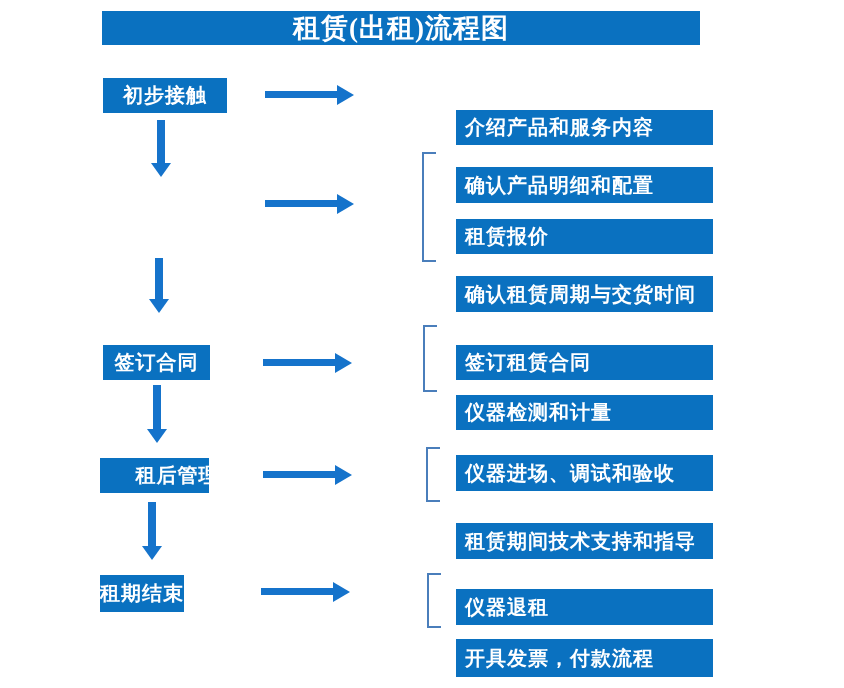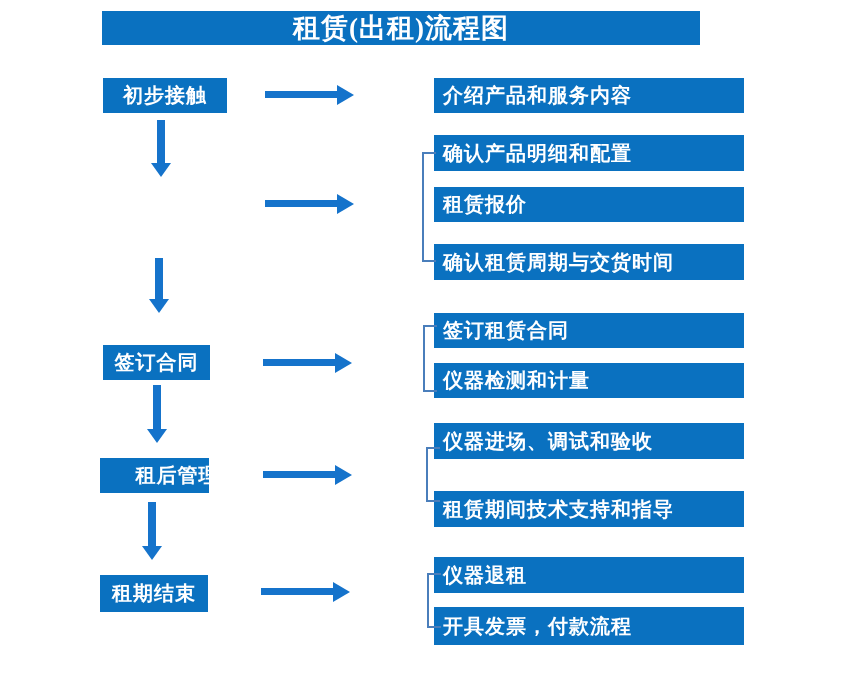--- a/index.html
+++ b/index.html
@@ -11,21 +11,21 @@
     position:absolute; left:102px; top:11px; width:598px; height:34px;
     background:#0a71c0; color:#ffffff; font-weight:bold; font-size:27px;
     display:flex; align-items:center; justify-content:center; letter-spacing:1px;
   }
   .box {
     position:absolute; background:#0a71c0; color:#ffffff; font-weight:bold;
     font-size:20px; display:flex; align-items:center; letter-spacing:1px;
     box-sizing:border-box; white-space:nowrap;
   }
   .step { justify-content:center; }
-  .detail { left:434px; width:310px; padding-left:9px; }
+  .detail { left:456px; width:257px; padding-left:9px;margin-top:32px; }
   .h-arrow { position:absolute; width:89px; height:20px; }
   .h-shaft { position:absolute; left:0; top:6px; width:74px; height:7px; background:#1573cb; }
   .h-head  { position:absolute; left:72px; top:0; width:0; height:0;
              border-top:10px solid transparent; border-bottom:10px solid transparent;
              border-left:17px solid #1573cb; }
   .v-arrow { position:absolute; width:20px; }
   .v-shaft { position:absolute; left:6px; top:0; width:8px; height:calc(100% - 14px); background:#1573cb; }
   .v-head  { position:absolute; left:0; bottom:0; width:0; height:0;
              border-left:10px solid transparent; border-right:10px solid transparent;
              border-top:14px solid #1573cb; }
@@ -37,21 +37,21 @@
 </head>
 <body>
 
 <div class="canvas">
 
   <div class="title-bar">租赁(出租)流程图</div>
 
   <div class="box step" style="left:103px; top:78px;  width:124px; height:35px;">初步接触</div>
   <div class="box step" style="left:103px; top:345px; width:107px; height:35px;">签订合同</div>
   <div class="box step" style="left:100px; top:458px; width:109px; height:35px;padding-left:46px;">租后管理</div>
-  <div class="box step" style="left:100px; top:575px; width:108px; height:37px;">租期结束</div>
+  <div class="box step" style="left:100px; top:575px; width:84px; height:37px;">租期结束</div>
 
   <div class="box detail" style="top:78px;  height:35px;">介绍产品和服务内容</div>
   <div class="box detail" style="top:187px; height:35px;">租赁报价</div>
   <div class="box detail" style="top:135px; height:36px;">确认产品明细和配置</div>
   <div class="box detail" style="top:244px; height:36px;">确认租赁周期与交货时间</div>
   <div class="box detail" style="top:313px; height:35px;text-align:right;">签订租赁合同</div>
   <div class="box detail" style="top:363px; height:35px;">仪器检测和计量</div>
   <div class="box detail" style="top:423px; height:36px;">仪器进场、调试和验收</div>
   <div class="box detail" style="top:491px; height:36px;">租赁期间技术支持和指导</div>
   <div class="box detail" style="top:557px; height:36px;">仪器退租</div>

